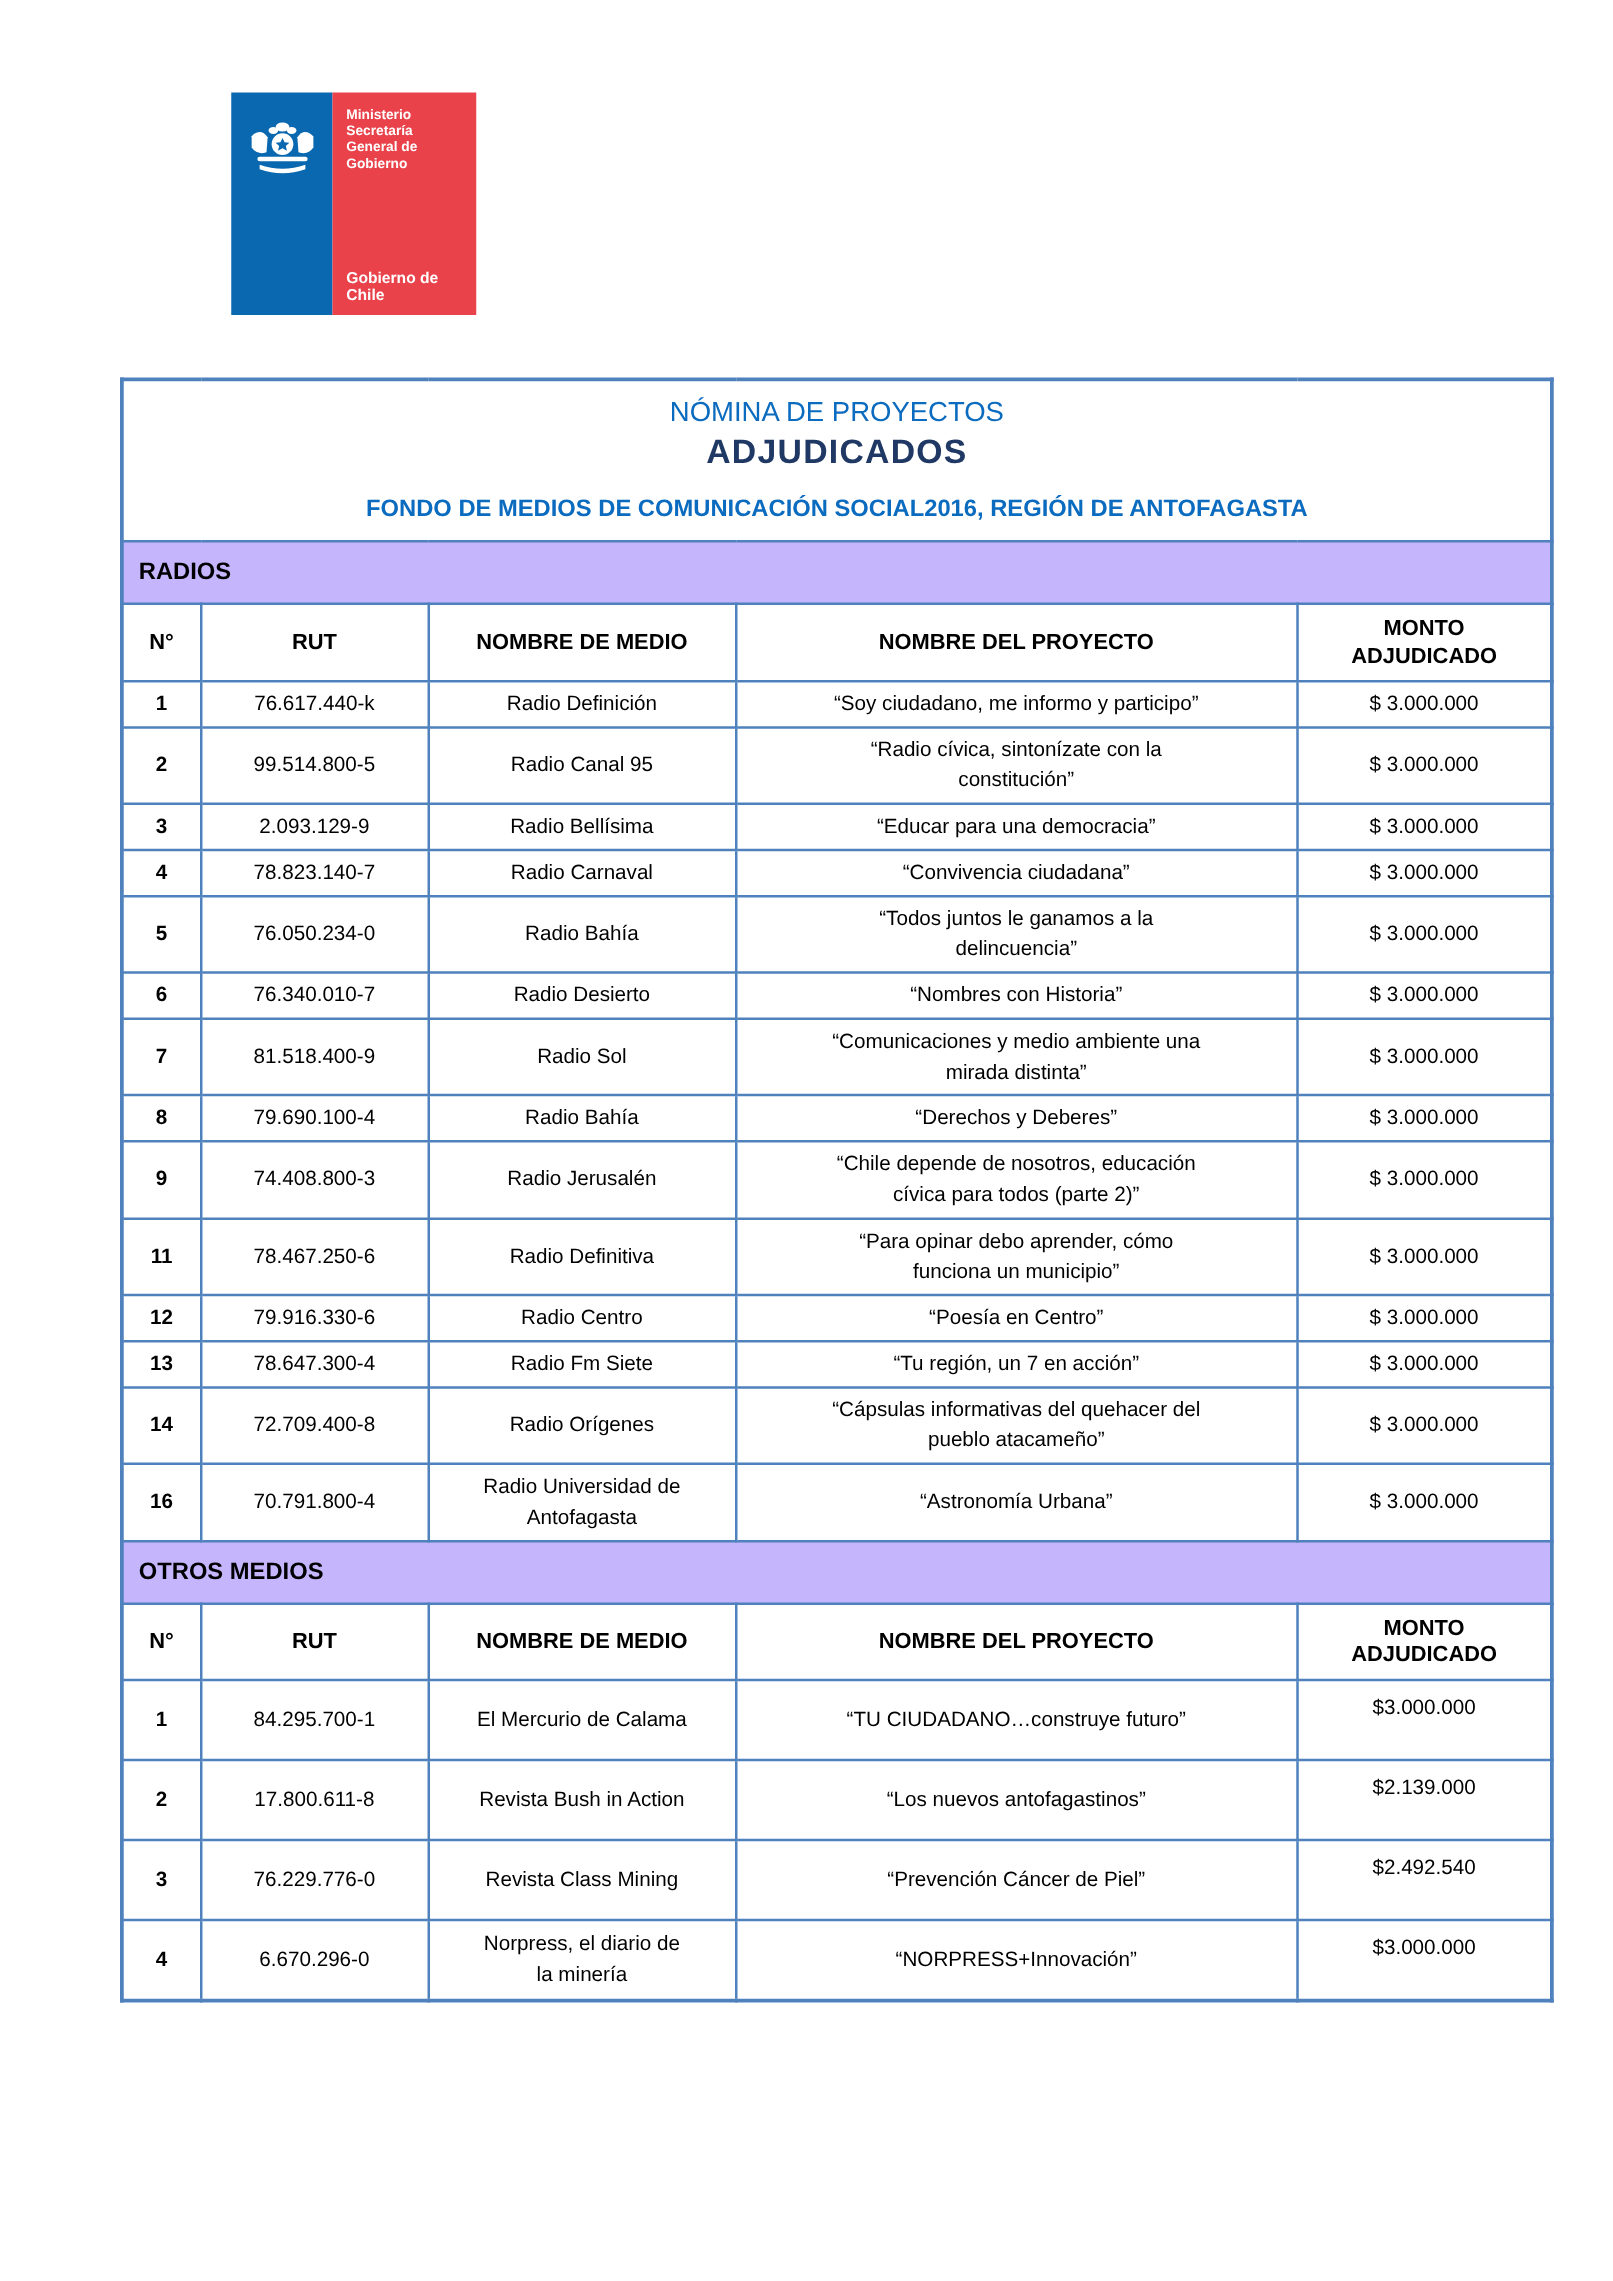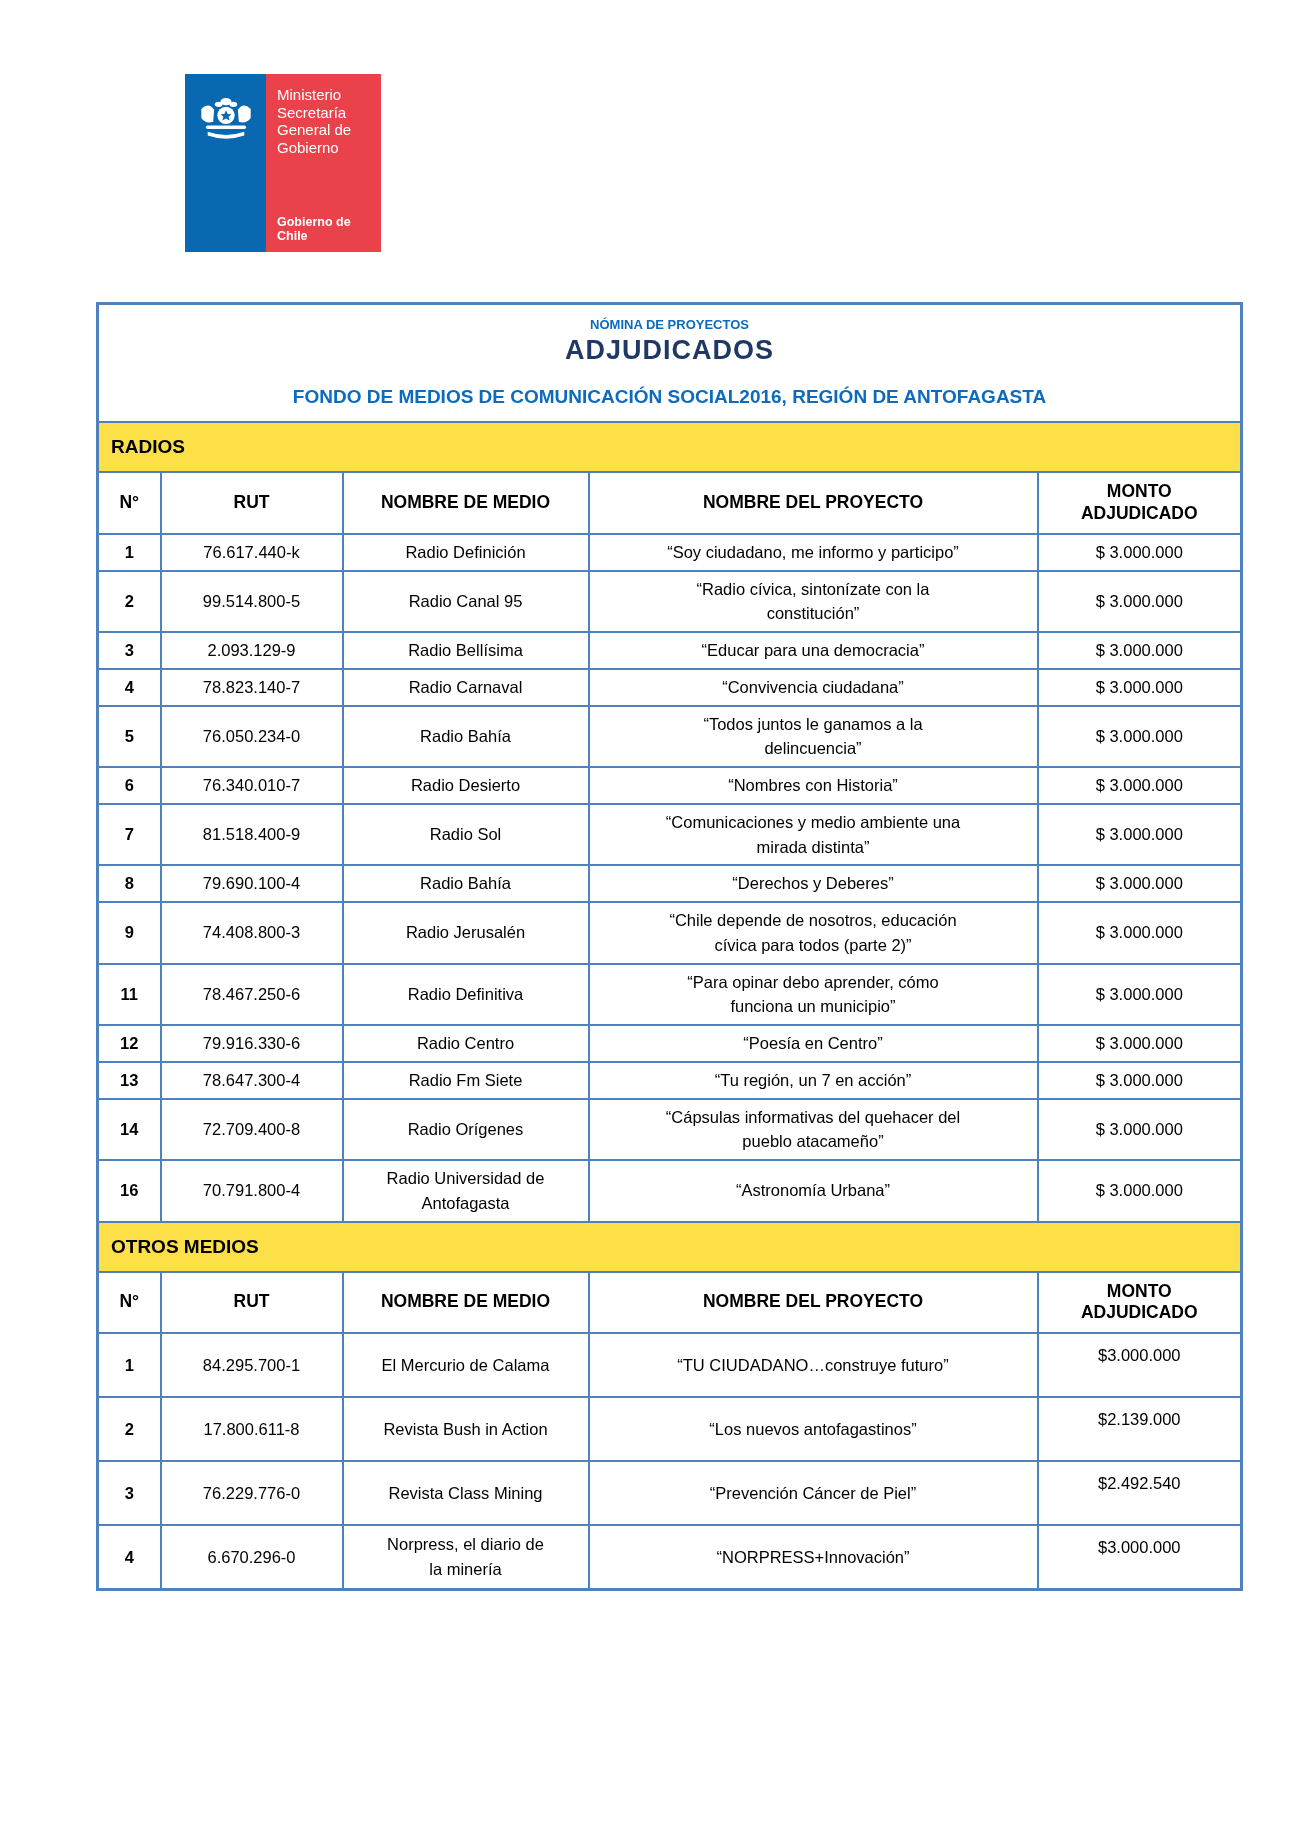--- a/index.html
+++ b/index.html
@@ -7,37 +7,37 @@
     position:relative; width:1290px; height:1825px; background:#ffffff;
     font-family:"Liberation Sans", sans-serif; color:#000; overflow:hidden;
   }
 
   
   .logo { position:absolute; left:185px; top:74px; width:196px; height:178px; display:flex; }
   .logo-blue { width:81px; background:#0a68b0; display:flex; justify-content:center; }
   .logo-blue svg { margin-top:20px; }
   .logo-red { flex:1; background:#e9424a; color:#fff; display:flex; flex-direction:column;
               justify-content:space-between; padding:12px 6px 9px 11px; box-sizing:border-box; }
-  .logo-ministry { font-weight:normal; font-size:15px; line-height:1.18; white-space:pre-line; }
+  .logo-ministry { font-weight:bold; font-size:11px; line-height:1.18; white-space:pre-line; }
   .logo-footer  { font-weight:bold; font-size:12.5px; }
 
   
   .doc { position:absolute; left:96px; top:302px; width:1144px; }
   table.grid { border-collapse:collapse; width:100%; table-layout:fixed;
                border:3px solid #4f81bd; }
   table.grid td, table.grid th { border:2.5px solid #4f81bd; box-sizing:border-box; }
 
   
   td.title-cell { border:0 !important; padding:10px 8px 13px; text-align:center; background:#fff; }
-  .title-line1 { color:#0b6bbf; font-weight:bold; font-size:13px; margin:2px 0 3px; }
+  .title-line1 { color:#0b6bbf; font-weight:normal; font-size:22px; margin:2px 0 3px; }
   .title-line2 { color:#1f3864; font-weight:bold; font-size:27px; letter-spacing:1px; margin:2px 0 20px; }
   .title-line3 { color:#0b6bbf; font-weight:bold; font-size:19px; margin:18px 0 0; }
 
   
-  td.band { background:#fde047; font-weight:bold; font-size:19px; text-align:left;
+  td.band { background:#c4b5fd; font-weight:bold; font-size:19px; text-align:left;
             padding:13px 12px; border-top-width:3px; border-bottom-width:3px; }
 
   
   th.colhead { background:#fff; font-weight:bold; font-size:17.5px; text-align:center;
                vertical-align:middle; padding:8px 4px; white-space:pre-line; line-height:1.25;
                height:57px; }
 
   
   td.cell { background:#fff; font-size:16.5px; text-align:center; vertical-align:middle;
             padding:5px 6px; white-space:pre-line; line-height:1.5; }

